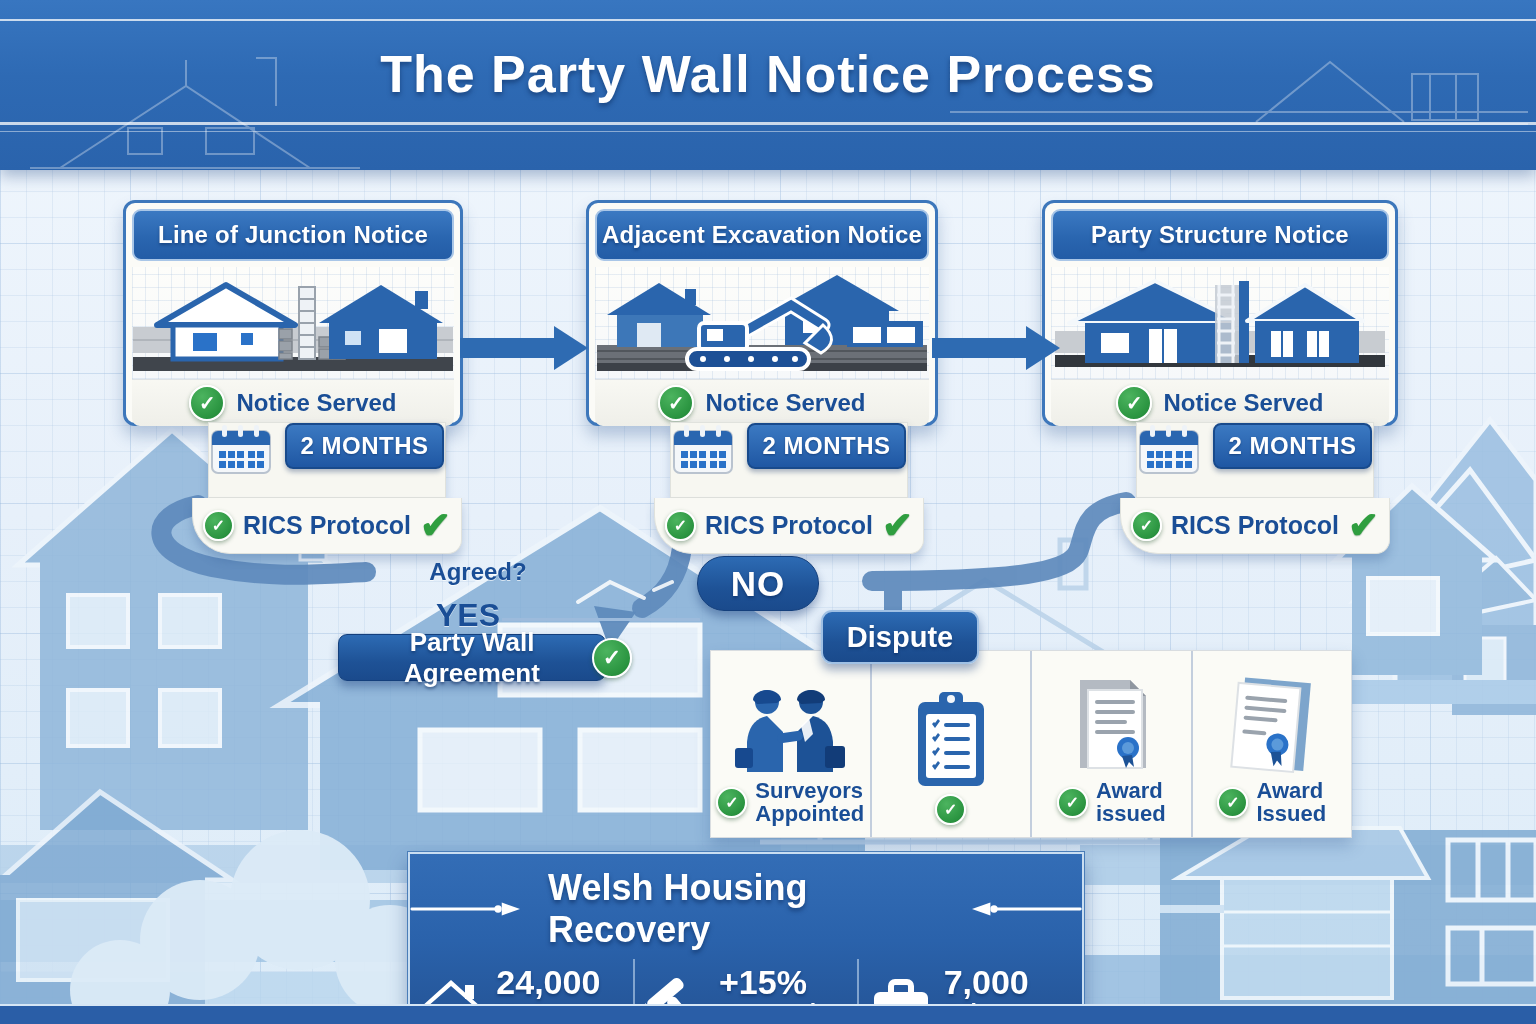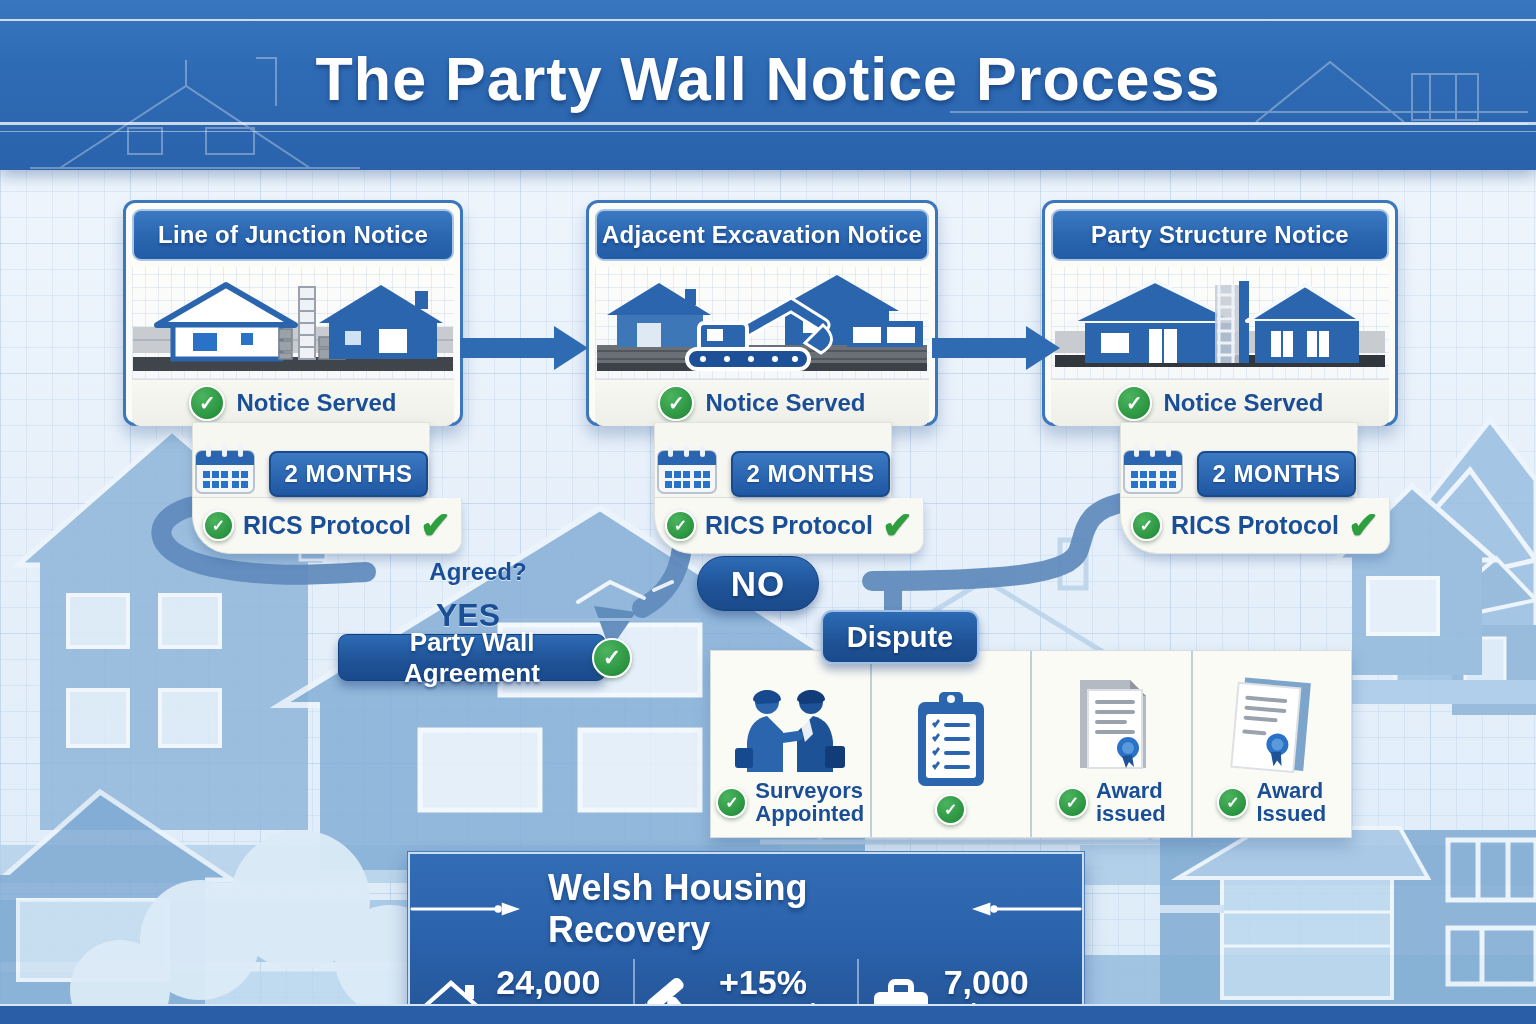--- a/index.html
+++ b/index.html
@@ -16,21 +16,21 @@
   .bg-art,.connectors{position:absolute;inset:0;width:1536px;height:1024px;}
   .bg-art{z-index:1}.connectors{z-index:3}
 
   
   .banner{position:absolute;left:0;top:0;width:1536px;height:170px;z-index:2;
           background:linear-gradient(180deg,#3876c0 0%,#2e6ab4 45%,#2a63ac 100%);
           box-shadow:0 6px 14px rgba(30,70,130,.35);}
   .banner .line{position:absolute;left:0;width:100%;background:rgba(255,255,255,.75);}
   .banner-art{position:absolute;inset:0;width:100%;height:100%;}
   .banner h1{position:absolute;top:44px;left:0;width:100%;margin:0;text-align:center;
-             color:#fff;font-size:61px;font-weight:700;letter-spacing:1px;
+             color:#fff;font-size:52px;font-weight:700;letter-spacing:1px;
              text-shadow:0 3px 5px rgba(10,40,90,.55);}
 
   
   .card{position:absolute;top:200px;height:220px;z-index:4;background:#fbfbf7;
         border:3px solid #3d77bb;border-radius:12px;
         box-shadow:0 10px 16px rgba(35,80,140,.28);}
   .card-header{margin:6px;height:48px;border-radius:9px;border:2px solid #a9c6e7;
         background:linear-gradient(180deg,#3b79c2 0%,#2a66b0 55%,#235ca6 100%);
         display:flex;align-items:center;justify-content:center;
         color:#fff;font-size:24px;font-weight:700;letter-spacing:.2px;
@@ -49,23 +49,23 @@
         background:radial-gradient(circle at 35% 30%,#4cb45f,#2a9440 70%,#1f7d33);
         border:2px solid #fff;box-shadow:0 2px 4px rgba(30,80,40,.4);
         display:flex;align-items:center;justify-content:center;
         color:#fff;font-size:20px;font-weight:900;line-height:1;}
   .check-disc.small{width:27px;height:27px;font-size:16px;}
   .bold-check{color:#2f9e3f;font-size:37px;font-weight:900;line-height:1;
         text-shadow:0 1px 1px rgba(20,90,35,.35);}
 
   
   .subpanel{position:absolute;top:422px;z-index:4;width:268px;}
-  .row-a{margin-left:0;width:236px;height:74px;background:#f7f7f1;
+  .row-a{margin-left:16px;width:236px;height:74px;background:#f7f7f1;
         border:1px solid #e0e2dd;box-shadow:0 5px 9px rgba(40,80,140,.22);
-        display:flex;align-items:flex-end;justify-content:center;gap:13px;}
+        display:flex;align-items:flex-start;justify-content:center;gap:13px;}
   .row-b{width:268px;height:55px;background:#f9f9f4;border:1px solid #e0e2dd;border-top:none;
         border-radius:0 0 14px 38px;box-shadow:0 7px 10px rgba(40,80,140,.24);
         display:flex;align-items:center;justify-content:center;gap:9px;
         color:#1a4e96;font-size:25px;font-weight:700;}
   .duration-badge{background:linear-gradient(180deg,#3b79c2,#1f57a3);
         border:2px solid #184a8c;border-radius:8px;padding:7px 13px;
         color:#fff;font-size:24px;font-weight:700;letter-spacing:.5px;
         box-shadow:0 3px 5px rgba(20,50,100,.35);text-shadow:0 1px 2px rgba(10,40,90,.5);}
 
   

